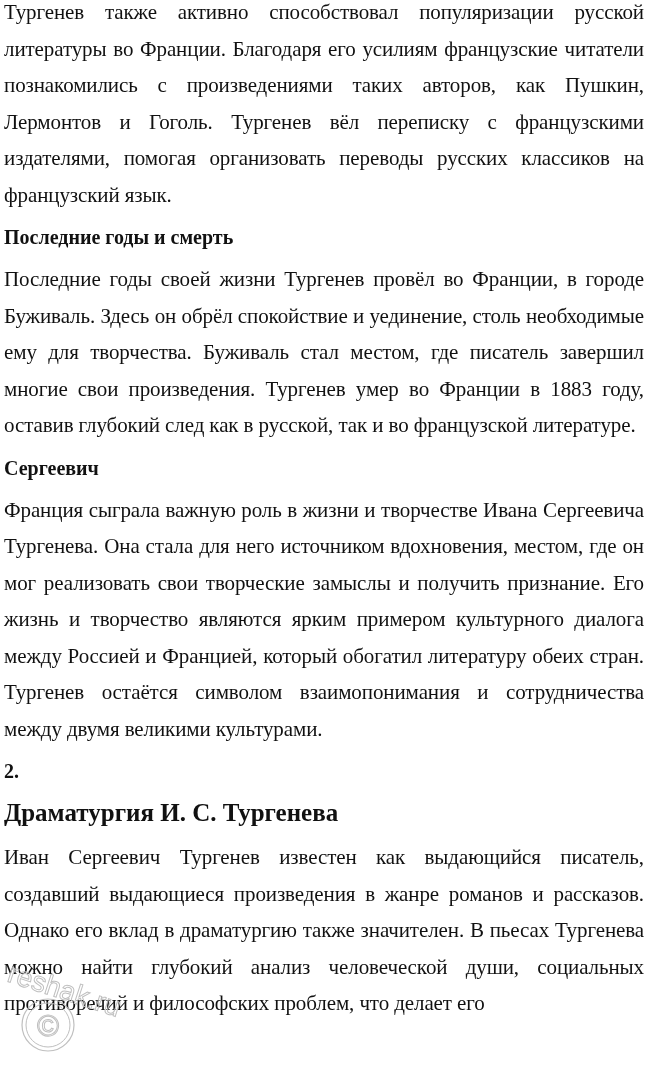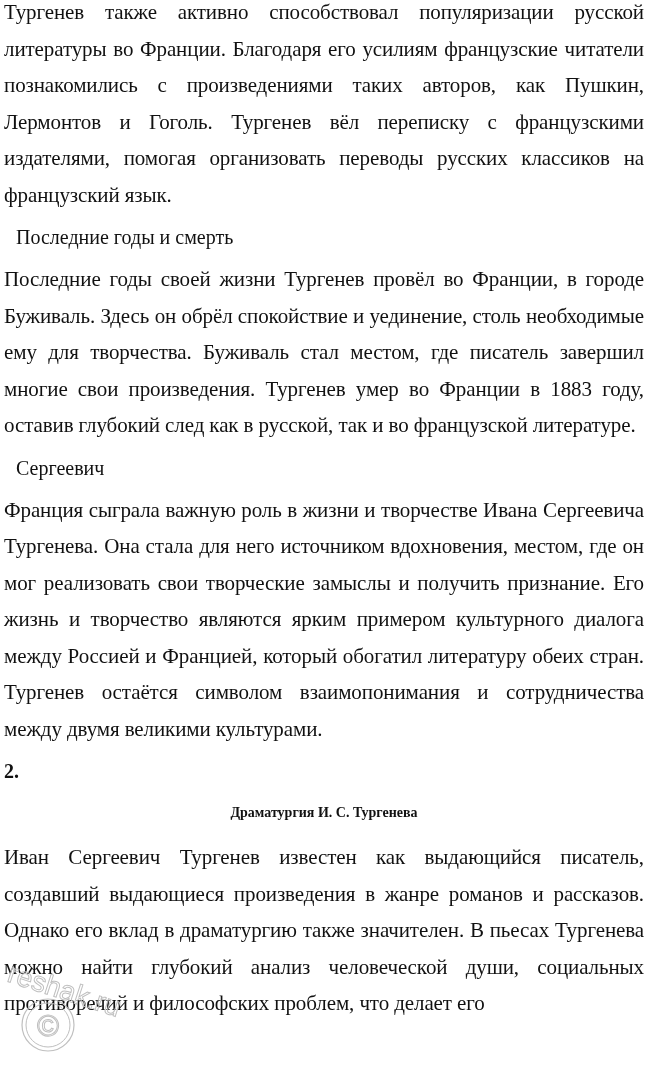--- a/index.html
+++ b/index.html
@@ -25,35 +25,34 @@
       font-size: 21px;
       line-height: 36.5px;
       text-align: justify;
       text-align-last: left;
       margin: 0 0 6px 0;
       letter-spacing: -0.1px;
       word-spacing: 0px;
     }
     .heading {
       font-size: 20px;
-      font-weight: normal;
+      font-weight: bold;
       line-height: 36px;
-      margin: 2px 0 6px 12px;
+      margin: 2px 0 6px 0;
     }
     .num {
       font-size: 20px;
       font-weight: bold;
       line-height: 36px;
       margin: 4px 0 6px 0;
     }
     .title {
-      font-size: 14px;
+      font-size: 25px;
       font-weight: bold;
       line-height: 36px;
-      text-align: center;
       margin: 6px 0 8px 0;
     }
     .watermark {
       position: absolute;
       left: 0;
       top: 955px;
       width: 160px;
       height: 120px;
       pointer-events: none;
     }

